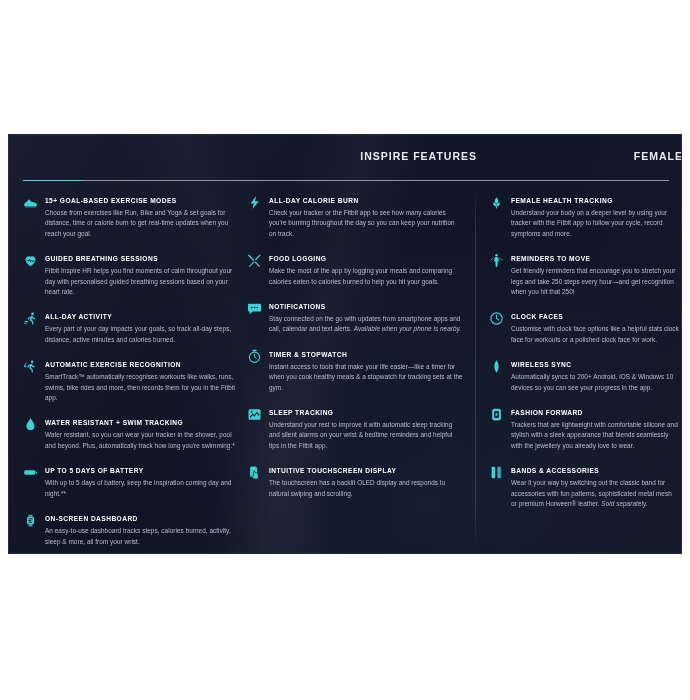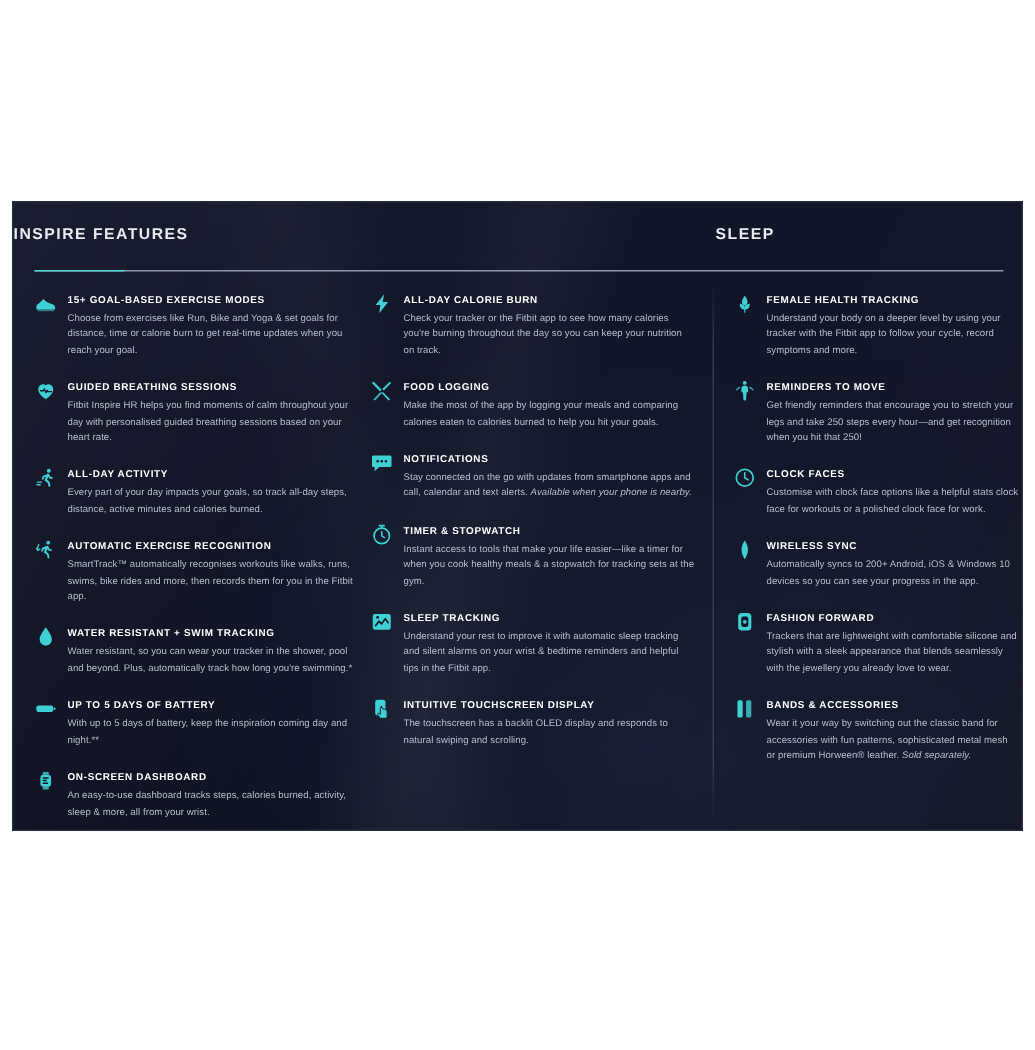--- a/index.html
+++ b/index.html
@@ -29,21 +29,21 @@
     background:
       linear-gradient(104deg, rgba(255,255,255,0.0) 38%, rgba(255,255,255,0.035) 46%, rgba(255,255,255,0.0) 54%),
       linear-gradient(255deg, rgba(255,255,255,0.0) 55%, rgba(255,255,255,0.025) 63%, rgba(255,255,255,0.0) 72%);
   }
 
   
   .headers { position: absolute; left:0; top:0; width:100%; height:46px; }
   .hdr {
     position: absolute; top: 15px;
     font-size: 10.5px; font-weight: bold; letter-spacing: 1.0px;
-    color: #e9ebf2; text-align: left; white-space: nowrap;
+    color: #e9ebf2; text-align: right; white-space: nowrap;
   }
   .hdr-features { left: 0px; width: 468px; }
   .hdr-specs    { left: 468px; width: 206px; }
 
   .rule {
     position: absolute; left: 14px; top: 45px; width: 646px; height: 1px;
     background: #8f97a8;
   }
   .rule-accent {
     position: absolute; left: 14px; top: 45px; width: 60px; height: 1px;
@@ -86,21 +86,21 @@
 </style>
 </head>
 <body>
 
 <div id="root">
   <div class="panel">
     <div class="panel-sheen"></div>
 
     <div class="headers">
       <div class="hdr hdr-features">INSPIRE FEATURES</div>
-      <div class="hdr hdr-specs">SLEEP</div>
+      <div class="hdr hdr-specs">FEMALE</div>
     </div>
     <div class="rule"></div>
     <div class="rule-accent"></div>
     <div class="vdiv"></div>
 
     <div class="col col-a">
         <div class="item">
           <span class="ico">
             <svg viewBox="0 0 24 24">
               <path d="M2 15c0-1.4 1.1-2.3 2.4-3.2 1.6-1.1 3-2.3 4.2-4 .4-.6 1.2-.7 1.7-.2l1.4 1.4c.9.9 2 1.6 3.2 2l4.3 1.4c1.6.5 2.8 1.9 2.8 3.6V17c0 .6-.4 1-1 1H3c-.6 0-1-.4-1-1v-2z"></path>

